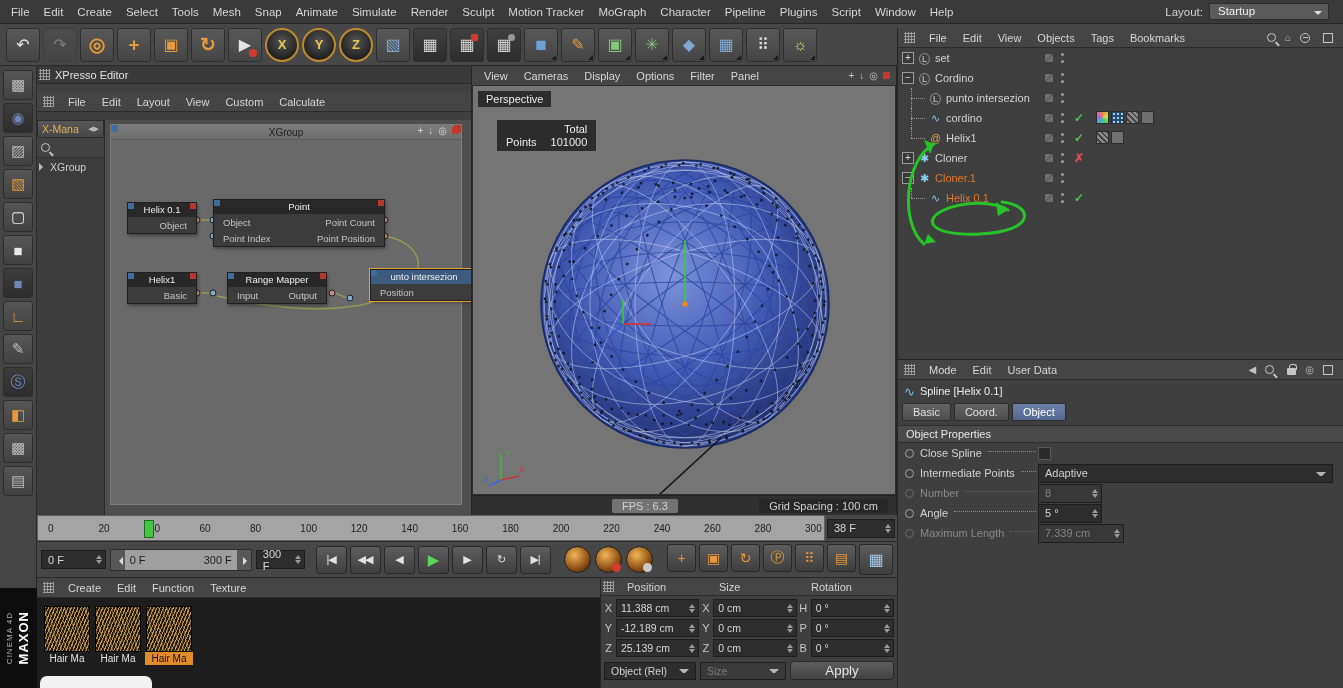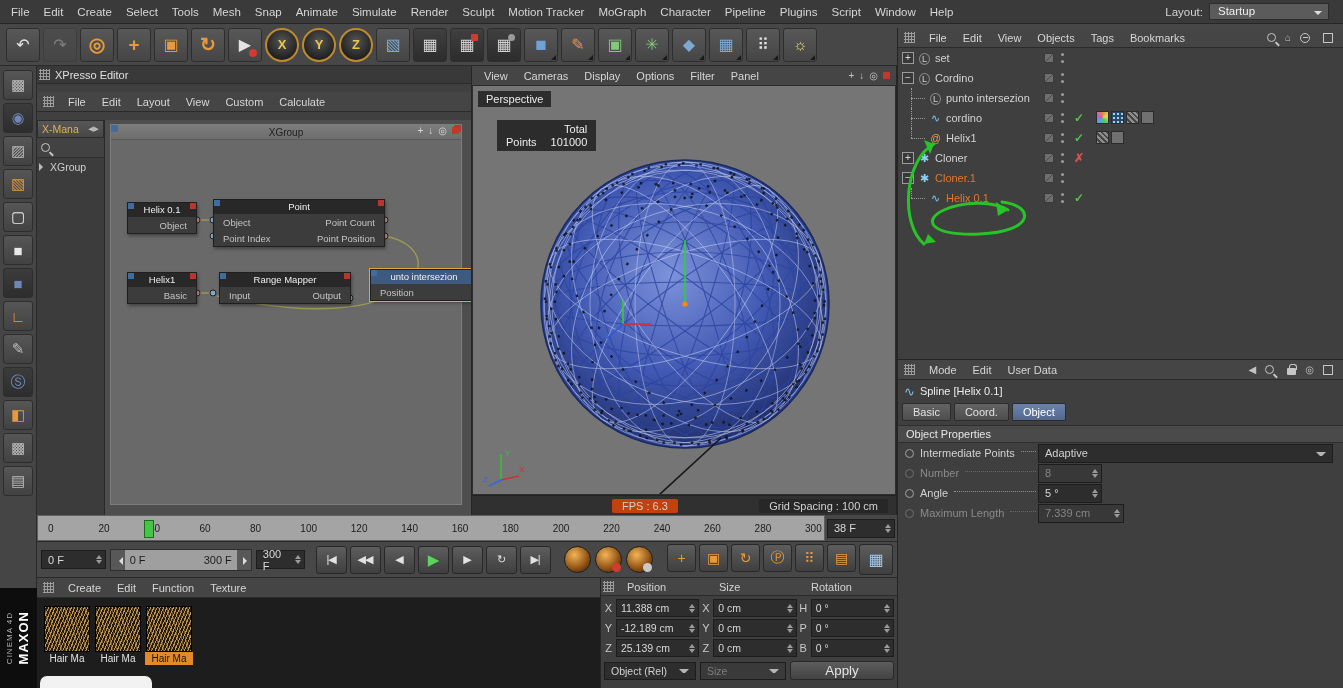--- a/index.html
+++ b/index.html
@@ -91,21 +91,21 @@
   .node.selected{outline:1.5px solid #e8a23a;margin-left:20px;}
   .node.selected .hd{background:#3d5b80;}
 
   
   #viewport{position:absolute;left:472px;top:66px;width:425px;height:449px;background:#414141;display:flex;flex-direction:column;border-right:1px solid #262626;}
   #vp-canvas{flex:1;position:relative;background:#757575;border:1px solid #2e2e2e;border-top:none;overflow:hidden;}
   #vp-cam-label{position:absolute;left:5px;top:5px;background:rgba(28,28,28,.8);color:#ececec;padding:2px 8px;z-index:4;}
   #vp-stats{position:absolute;left:24px;top:34px;background:rgba(28,28,28,.82);color:#ececec;padding:3px 9px;z-index:4;display:grid;grid-template-columns:auto auto;column-gap:14px;row-gap:1px;}
   #vp-stats .rgt{text-align:right;}
   #vp-bottom{height:20px;background:#303030;border-top:1px solid #222;position:relative;color:#d2d2d2;}
-  #vp-fps{position:absolute;left:140px;top:3px;background:#c2410c;padding:1px 10px;border-radius:2px;}
+  #vp-fps{position:absolute;left:140px;top:3px;background:#737373;padding:1px 10px;border-radius:2px;}
   #vp-grid{position:absolute;right:8px;top:3px;background:#272727;padding:1px 10px;border-radius:2px;}
   #sphere-wrap{position:absolute;left:62px;top:68px;}
   #vp-overlay{position:absolute;inset:0;pointer-events:none;}
   #axis-gizmo{position:absolute;left:8px;bottom:6px;}
 
   
   #right-panel{position:absolute;left:897px;top:28px;width:446px;height:660px;background:#3f3f3f;border-left:1px solid #242424;display:flex;flex-direction:column;}
   #om{height:332px;display:flex;flex-direction:column;border-bottom:1px solid #242424;position:relative;}
   #om-rows{flex:1;position:relative;background:#3f3f3f;}
   .om-row{display:flex;align-items:center;height:20px;position:relative;padding-left:4px;color:#d2d2d2;}
@@ -410,21 +410,21 @@
               <span>Point Index</span>
               <span>Point Position</span>
             </div>
         </div>
         <div class="node" style="left:22px;top:152px;width:70px">
           <div class="hd">Helix1</div>
           <div class="nrow r">
               <span>Basic</span>
             </div>
         </div>
-        <div class="node" style="left:114px;top:152px;width:132px">
+        <div class="node" style="left:122px;top:152px;width:100px">
           <div class="hd">Range Mapper</div>
           <div class="nrow">
               <span>Input</span>
               <span>Output</span>
             </div>
         </div>
         <div class="node selected" style="left:245px;top:149px;width:108px">
           <div class="hd">unto intersezion</div>
           <div class="nrow">
               <span>Position</span>
@@ -707,20 +707,28 @@
       <div id="attr-tabs">
         <span class="tab">Basic</span>
         <span class="tab">Coord.</span>
         <span class="tab active">Object</span>
       </div>
       <div id="attr-section">Object Properties</div>
 
       <div class="ar">
         <span class="adot"></span>
         <span class="lab-wrap">
+            <span class="alabel">Close Spline</span>
+            <span class="aleader"></span>
+          </span>
+        <span class="acheck"></span>
+      </div>
+      <div class="ar">
+        <span class="adot"></span>
+        <span class="lab-wrap">
             <span class="alabel">Intermediate Points</span>
             <span class="aleader"></span>
           </span>
         <span class="dd attr-dd">
             <span>Adaptive</span>
           </span>
       </div>
       <div class="ar dis">
         <span class="adot"></span>
         <span class="lab-wrap">

